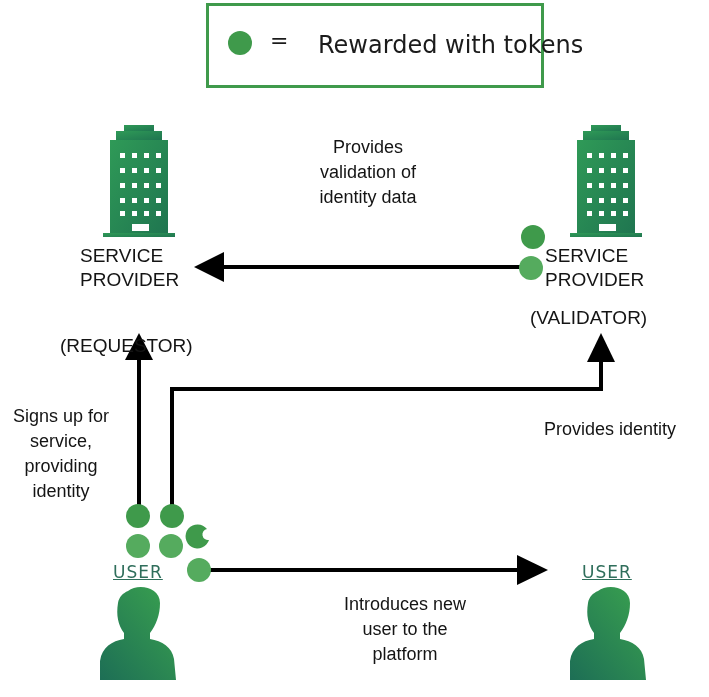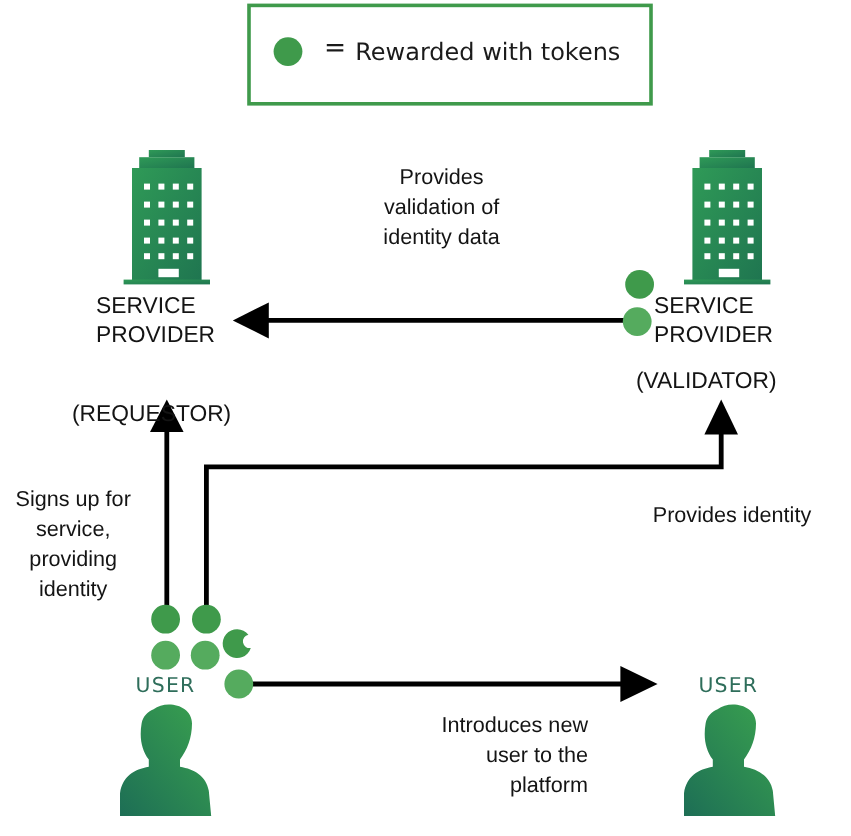--- a/index.html
+++ b/index.html
@@ -3,24 +3,24 @@
 <meta charset="utf-8">
 <style>
   html, body { margin: 0; padding: 0; background: #ffffff; }
   body { width: 709px; height: 697px; position: relative; overflow: hidden;
          font-family: "Liberation Sans", sans-serif; color: #1a1a1a; }
   .abs { position: absolute; }
   .legend-box { left: 206px; top: 3px; width: 338px; height: 85px;
                 border: 3px solid #3f9a4b; box-sizing: border-box; background: #fff; }
   .legend-dot { left: 228px; top: 31px; width: 24px; height: 24px; border-radius: 50%; }
   .legend-eq { left: 270px; top: 28px; font-size: 22px; font-family: "DejaVu Sans", sans-serif; }
-  .legend-text { left: 296px; top: 31px; font-size: 20px; font-family: "DejaVu Sans", sans-serif; color:#1b1b1b; }
+  .legend-text { left: 318px; top: 31px; font-size: 24px; font-family: "DejaVu Sans", sans-serif; color:#1b1b1b; }
   .label { text-align: center; font-size: 18px; line-height: 25px; color: #141414; }
   .sp-label { font-size: 19px; line-height: 24px; color: #141414; }
-  .user-label { font-size: 17px; letter-spacing: 1px; font-family: "DejaVu Sans", sans-serif; }
+  .user-label { font-size: 17px; letter-spacing: 1px; font-family: "DejaVu Sans", sans-serif; text-decoration: underline; }
   svg { position: absolute; left: 0; top: 0; }
 </style>
 </head>
 <body>
 
 <div class="abs legend-box"></div>
 <div class="abs legend-dot" style="background:#3f9a4b;"></div>
 <div class="abs legend-eq">=</div>
 <div class="abs legend-text">Rewarded with tokens</div>
 
@@ -157,20 +157,20 @@
   <div>Signs up for</div>
   <div>service,</div>
   <div>providing</div>
   <div>identity</div>
 </div>
 
 <div class="abs label" style="left:522px; top:417px; width:176px;">
   <div>Provides identity</div>
 </div>
 
-<div class="abs label" style="left:320px; top:592px; width:170px;text-align:right;">
+<div class="abs label" style="left:320px; top:592px; width:170px;">
   <div>Introduces new</div>
   <div>user to the</div>
   <div>platform</div>
 </div>
 
 <div class="abs user-label" style="left:113px; top:562px; color:#2f6e5b;">USER</div>
 <div class="abs user-label" style="left:582px; top:562px; color:#2f6e5b;">USER</div>
 
 </body></html>

